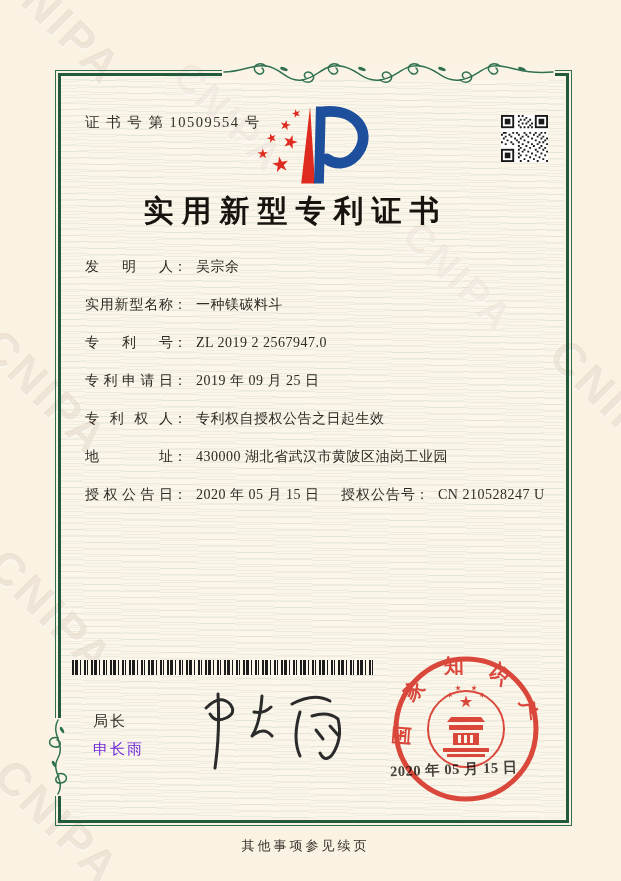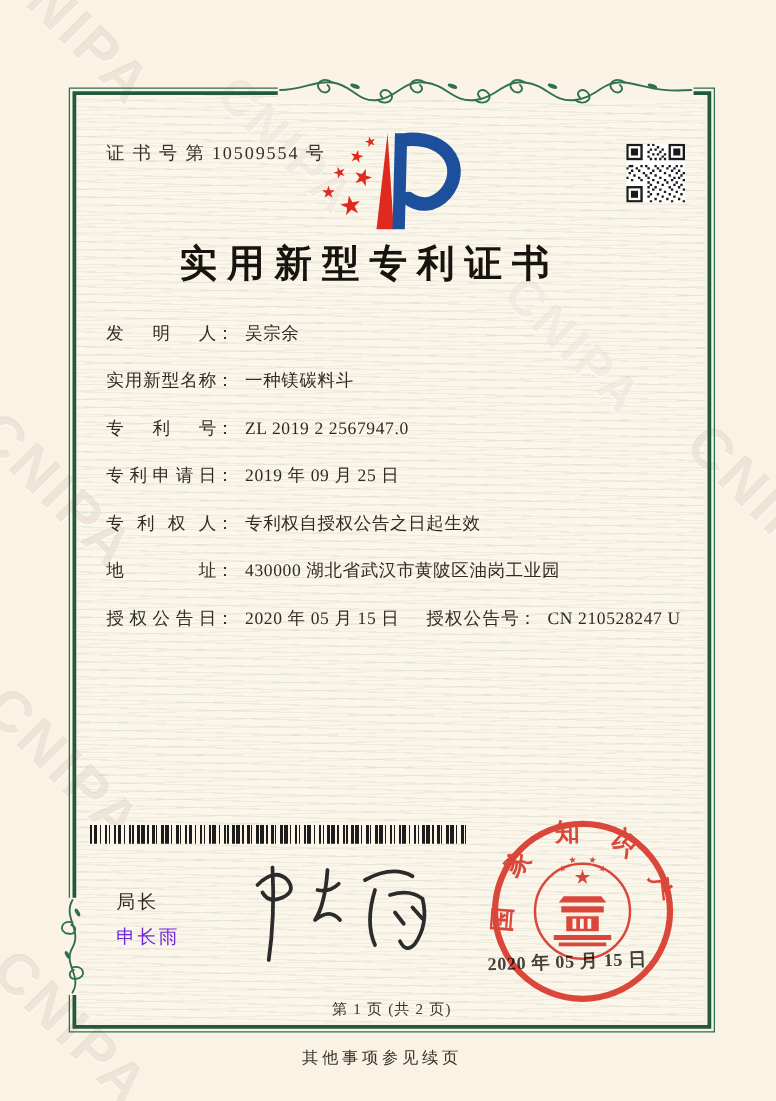--- a/index.html
+++ b/index.html
@@ -249,17 +249,16 @@
         </g>
       </g>
       <defs>
         <path id="ringPath" d="M25.6,103.5 A57,57 0 1 1 124.4,103.5"></path>
       </defs>
       <text font-size="20" font-weight="bold" fill="#d63428" letter-spacing="22" font-family="Liberation Serif, DejaVu Serif, serif">
         <textPath href="#ringPath" startOffset="13">国家知识产权局</textPath>
       </text>
     </svg>
 
-    <div class="page-info">第 1 页 (共 2 页)</div>
     <div class="cont-note">其他事项参见续页</div>
 
   </div>
 </div>
 
 </body></html>

